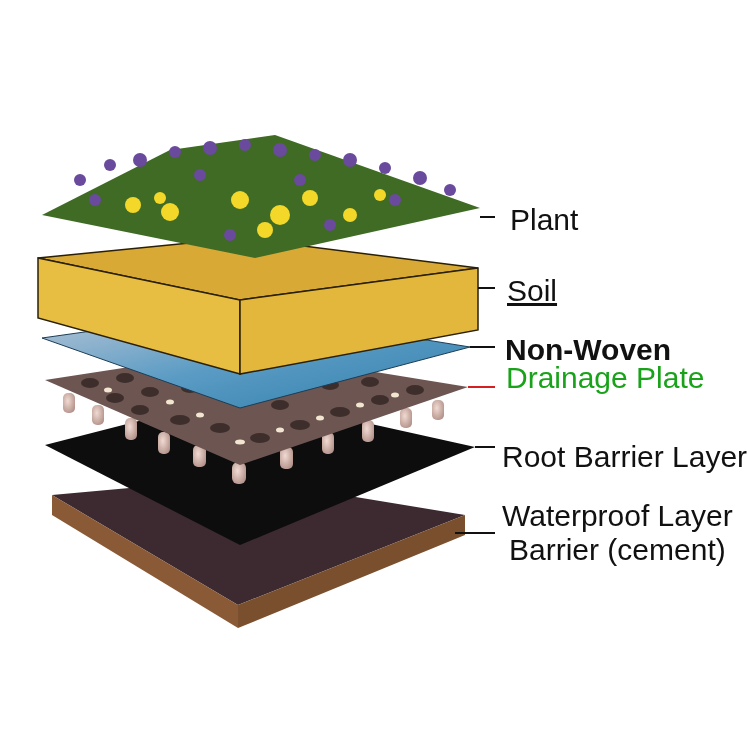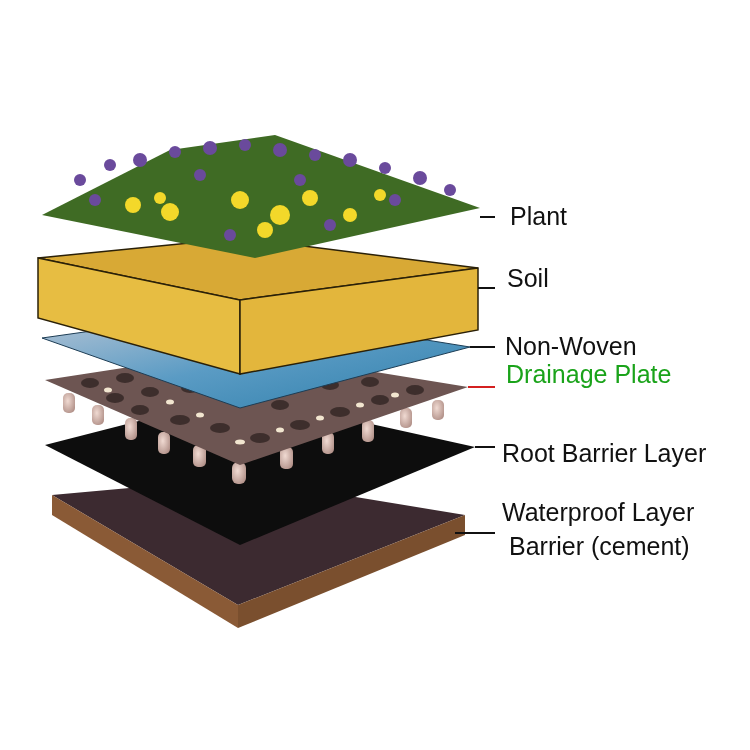--- a/index.html
+++ b/index.html
@@ -1,18 +1,18 @@
 <!DOCTYPE html>
 <html><head>
 <meta charset="utf-8">
 <style>
   html,body{margin:0;padding:0;background:#fff;}
   body{width:750px;height:750px;position:relative;overflow:hidden;font-family:"Liberation Sans",sans-serif;}
   svg.diagram{position:absolute;left:0;top:0;}
-  .label{position:absolute;font-size:25px;color:#111;white-space:nowrap;line-height:1.1;}
+  .label{position:absolute;font-size:30px;color:#111;white-space:nowrap;line-height:1.1;}
   .label.green{color:#1aa31a;}
 </style>
 </head>
 <body>
 
 <svg class="diagram" width="750" height="750" viewBox="0 0 750 750">
   <defs>
     <linearGradient id="blueGrad" x1="0" y1="0" x2="1" y2="1">
       <stop offset="0" stop-color="#b9c6d6"></stop>
       <stop offset="0.5" stop-color="#5a9bc4"></stop>
@@ -127,18 +127,18 @@
     <line x1="480" y1="217" x2="495" y2="217" stroke="#111"></line>
     <line x1="478" y1="288" x2="495" y2="288" stroke="#111"></line>
     <line x1="470" y1="347" x2="495" y2="347" stroke="#111"></line>
     <line x1="468" y1="387" x2="495" y2="387" stroke="#d42020"></line>
     <line x1="475" y1="447" x2="495" y2="447" stroke="#111"></line>
     <line x1="455" y1="533" x2="495" y2="533" stroke="#111"></line>
   </g>
 </svg>
 
 <div class="label" style="left:510px;top:203px;">Plant</div>
-<div class="label" style="left:507px;top:265px;">Soil</div>
-<div class="label" style="left:505px;top:333px;">Non-Woven</div>
+<div class="label" style="left:507px;top:274px;text-decoration:underline;">Soil</div>
+<div class="label" style="left:505px;top:333px;font-weight:bold;">Non-Woven</div>
 <div class="label green" style="left:506px;top:361px;">Drainage Plate</div>
 <div class="label" style="left:502px;top:434px;margin-top:6px;">Root Barrier Layer</div>
 <div class="label" style="left:502px;top:499px;text-align:center;">Waterproof Layer</div>
 <div class="label" style="left:509px;top:533px;">Barrier (cement)</div>
 
 </body></html>

